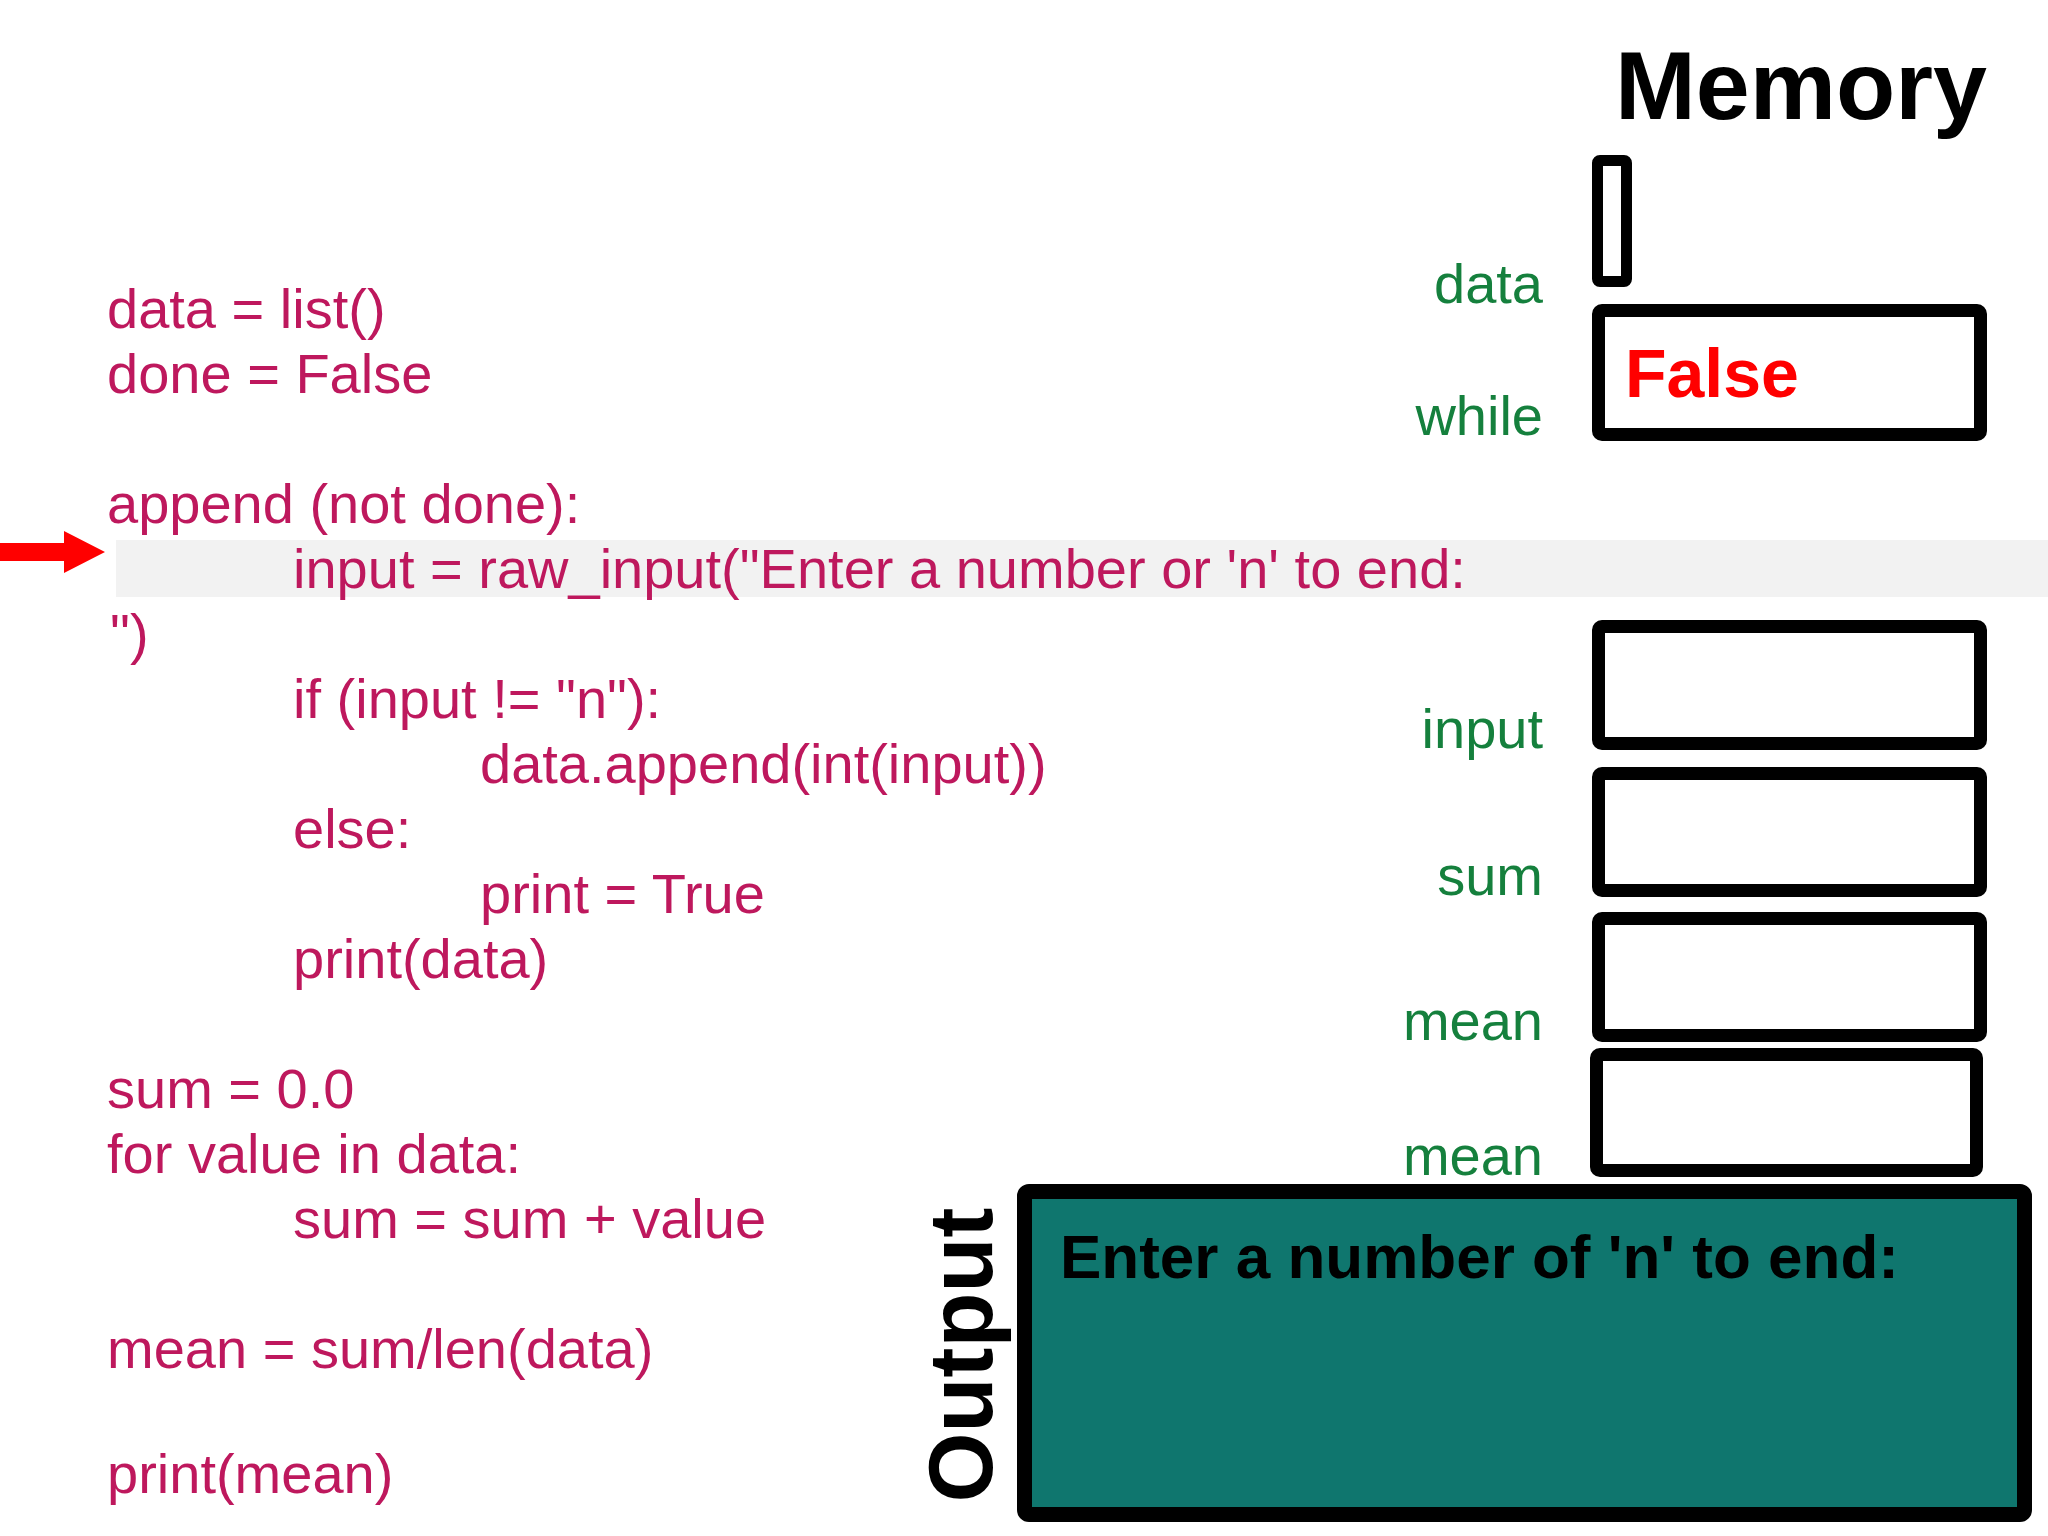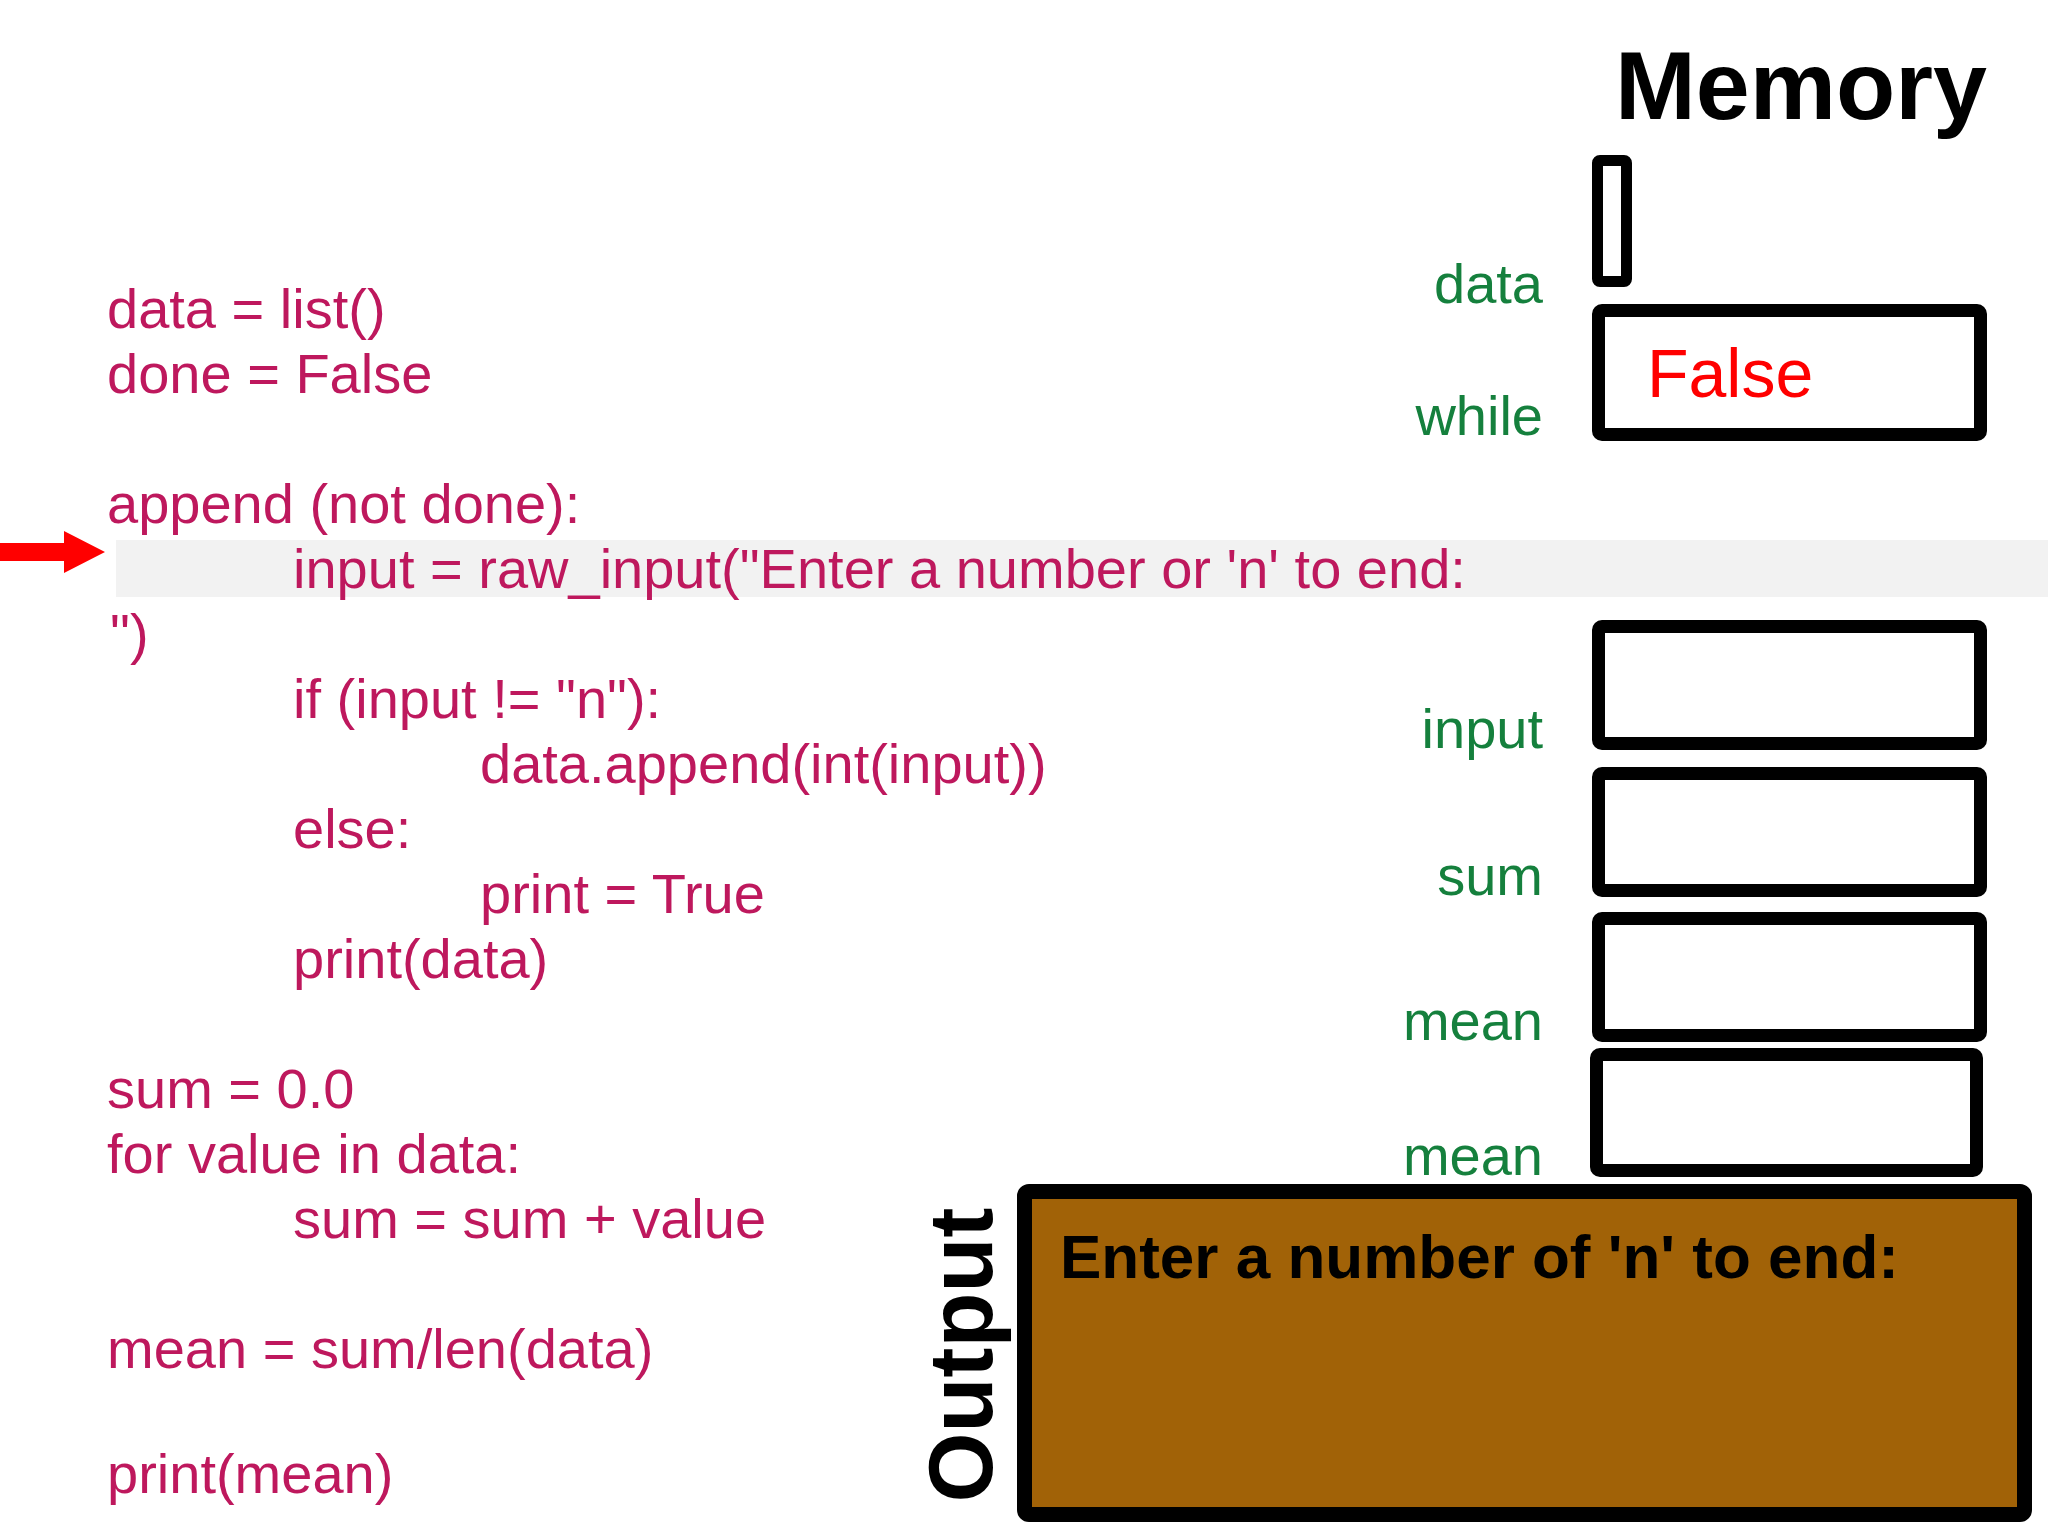--- a/index.html
+++ b/index.html
@@ -22,25 +22,25 @@
   }
   .var-label{
     position:absolute;right:505px;width:420px;text-align:right;
     font-size:56px;line-height:100px;color:#15803d;margin-top:44px;
   }
   .var-box{
     position:absolute;box-sizing:border-box;border:13px solid #000;
     border-radius:10px;background:#fff;display:flex;align-items:center;
   }
   .var-value{
-    font-size:68px;font-weight:normal;padding-left:42px;white-space:nowrap;
+    font-size:68px;font-weight:bold;padding-left:20px;white-space:nowrap;
   }
   .out-box{
     position:absolute;left:1017px;top:1184px;width:1015px;height:338px;
-    box-sizing:border-box;border:15px solid #000;border-radius:12px;background:#a16207;
+    box-sizing:border-box;border:15px solid #000;border-radius:12px;background:#0f766e;
   }
   .out-text{
     position:absolute;left:28px;top:22px;
     font-size:62px;font-weight:bold;color:#000;white-space:nowrap;
   }
   .out-label{
     position:absolute;left:811px;top:1310px;width:300px;height:90px;
     transform:rotate(-90deg);
     font-size:90px;font-weight:bold;color:#000;line-height:90px;
     text-align:center;white-space:nowrap;

